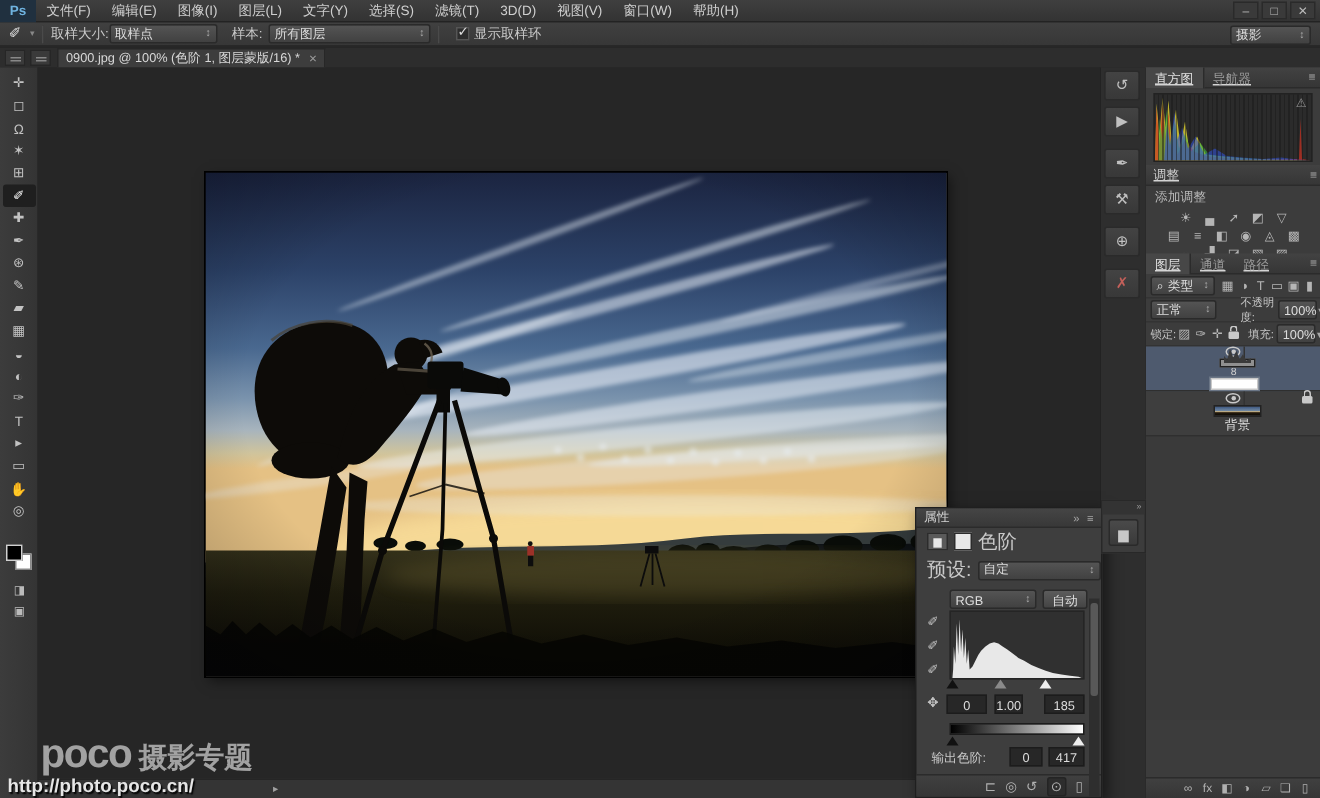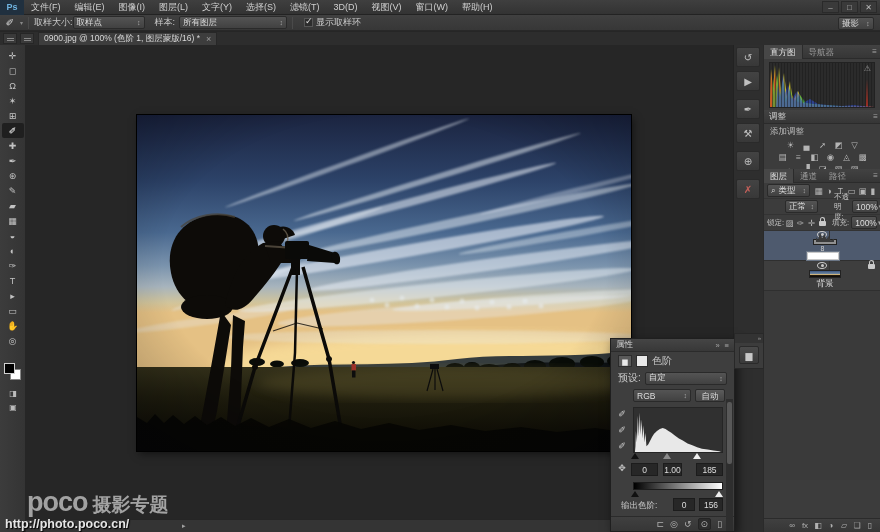--- a/index.html
+++ b/index.html
@@ -26,21 +26,21 @@
     display:flex; align-items:center; font-size:9px; color:#c9c9c9; }
   .optsep { width:1px; height:12px; background:#2b2b2b; border-right:1px solid #4a4a4a; margin:0 5px; }
   .tooloptionicon { width:20px; text-align:center; color:#ddd; font-size:10px; }
   .dd { display:inline-flex; align-items:center; justify-content:space-between;
     background:linear-gradient(#545454,#414141); border:1px solid #2a2a2a; border-radius:2px;
     height:13px; padding:0 3px; color:#ddd; font-size:8.5px; }
   .dd .caret { color:#a8a8a8; font-size:7px; margin-left:4px; }
   .chk { width:9px; height:9px; background:#2d2d2d; border:1px solid #555; margin:0 3px 0 6px;
     position:relative; }
   .chk span { position:absolute; left:0px; top:-3px; color:#ddd; font-size:9px; }
-  .workspacedd { position:absolute; right:6px; top:2px; width:36px;font-family:Liberation Mono, monospace; }
+  .workspacedd { position:absolute; right:6px; top:2px; width:54px;font-family:Liberation Mono, monospace; }
   
   .tabbar { position:absolute; left:0; top:32px; width:880px; height:13px; background:#2d2d2d; }
   .tabstub { position:absolute; top:1px; width:14px; height:11px; background:#3a3a3a;
     border:1px solid #262626; }
   .tabstub::after { content:""; position:absolute; left:3px; top:4px; width:7px; height:1px;
     background:#888; box-shadow:0 2px 0 #888; }
   .doctab { position:absolute; left:38px; top:0; height:13px; background:#3d3d3d;
     border:1px solid #272727; border-bottom:none; display:flex; align-items:center;
     padding:0 5px; color:#d8d8d8; font-size:8.5px; }
   .doctab .close { margin-left:6px; color:#9a9a9a; font-size:9px; }
@@ -82,21 +82,21 @@
     background:#3c3c3c; border:1px solid #282828; z-index:40; }
   .miniDockHead { height:9px; background:#333; color:#999; font-size:6px; text-align:right;
     padding-right:2px; line-height:9px; }
   .miniDockIcon { width:20px; height:18px; margin:3px auto 0;
     background:linear-gradient(#4a4a4a,#3a3a3a); border:1px solid #2a2a2a; border-radius:2px;
     color:#c8c8c8; font-size:9px; text-align:center; line-height:18px; }
   
   .rightcol { position:absolute; left:763px; top:45px; width:117px; height:487px;
     background:#3c3c3c; border-left:1px solid #2a2a2a; }
   .panelhead { position:relative; height:14px; background:linear-gradient(#424242,#363636);
-    border-bottom:1px solid #2b2b2b; display:flex; align-items:center; font-size:8.5px; }
+    border-bottom:1px solid #2b2b2b; display:flex; align-items:center; font-size:8.5px;text-decoration:underline; }
   .ptab { padding:0 6px; height:14px; line-height:14px; color:#9c9c9c; }
   .ptab.active { background:#474747; color:#e0e0e0; border-right:1px solid #2b2b2b; }
   .pmenu { position:absolute; right:3px; top:0; color:#a5a5a5; font-size:8px; line-height:14px; }
   
   .histwell { position:absolute; left:5px; top:17px; width:106px; height:46px;
     background:#2b2b2b; border:1px solid #222; }
   .comb { position:absolute; left:0; top:0; width:104px; height:44px;
     background:repeating-linear-gradient(90deg, transparent 0 2px, rgba(25,25,25,.5) 2px 3px); }
   .histwarn { position:absolute; right:3px; top:1px; color:#999; font-size:8px; }
   
@@ -145,21 +145,21 @@
     z-index:30; }
   .propshead { height:13px; background:linear-gradient(#454545,#383838);
     border-bottom:1px solid #2b2b2b; display:flex; align-items:center; padding:0 5px;
     font-size:8.5px; color:#d2d2d2; }
   .propshead .spacer { flex:1; }
   .propsicons { color:#a5a5a5; font-size:7.5px; margin-left:5px; }
   .typerow { display:flex; align-items:center; height:17px; padding-left:7px; gap:4px; }
   .levelsminiicon { width:14px; height:12px; background:#5a5a5a; border:1px solid #2c2c2c;
     color:#e8e8e8; font-size:7px; text-align:center; line-height:11px; }
   .maskminiicon { width:12px; height:12px; background:#e8e8e8; border:1px solid #2c2c2c; }
-  .proplabel { font-size:10px; color:#c9c9c9; }
+  .proplabel { font-size:13px; color:#c9c9c9; }
   .presetrow { display:flex; align-items:center; padding-left:7px; margin-top:2px; gap:4px; }
   .rgbrow { display:flex; align-items:center; padding-left:22px; margin-top:4px; gap:4px; }
   .autobtn { width:30px; height:13px; background:linear-gradient(#5c5c5c,#444);
     border:1px solid #2a2a2a; border-radius:2px; color:#ddd; font-size:8.5px;
     text-align:center; line-height:12px; }
   .droprail { position:absolute; left:4px; top:68px; width:15px; }
   .railbtn { width:14px; height:14px; color:#c5c5c5; font-size:9px; text-align:center;
     line-height:14px; margin-bottom:2px; }
   .propshist { position:absolute; left:22px; top:68px; width:90px; height:46px;
     background:#303030; border:1px solid #252525; }
@@ -483,21 +483,21 @@
 
         <span class="smicon">▦</span>
             <span class="smicon">◑</span>
             <span class="smicon">T</span>
             <span class="smicon">▭</span>
             <span class="smicon">▣</span>
           </span>
         <span class="smicon" style="margin-left:auto;">▮</span>
       </div>
       <div class="lrow">
-        <span class="dd" style="width:58px;margin-left:18px;">
+        <span class="dd" style="width:58px;">
           <span>正常</span>
           <span class="caret">↕</span>
         </span>
         <span style="margin-left:16px;font-size:7.5px;">不透明度:</span>
         <span class="dd" style="width:26px;margin-left:2px;">
           <span>100%</span>
           <span class="caret" style="margin-left:1px;">▾</span>
         </span>
       </div>
       <div class="lrow">
@@ -591,21 +591,21 @@
       <span class="field" style="left:52px;width:19px;">1.00</span>
       <span class="field" style="left:85px;width:27px;">185</span>
     </div>
     <div class="gradbar"></div>
     <span class="tri" style="left:20px;top:152px;border-bottom-color:#111;"></span>
     <span class="tri" style="left:104px;top:152px;border-bottom-color:#eee;"></span>
     <div class="outrow">
       <span>输出色阶:</span>
     </div>
     <span class="field" style="left:62px;top:159px;width:22px;">0</span>
-    <span class="field" style="left:88px;top:159px;width:24px;">156</span>
+    <span class="field" style="left:88px;top:159px;width:24px;">417</span>
     <div class="propsbottom">
 
     <span class="pbicon">⊏</span>
         <span class="pbicon">◎</span>
         <span class="pbicon">↺</span>
         <span class="pbicon active">⊙</span>
         <span class="pbicon">▯</span>
       </div>
     <div class="pscroll">
         <div class="thumb"></div>

